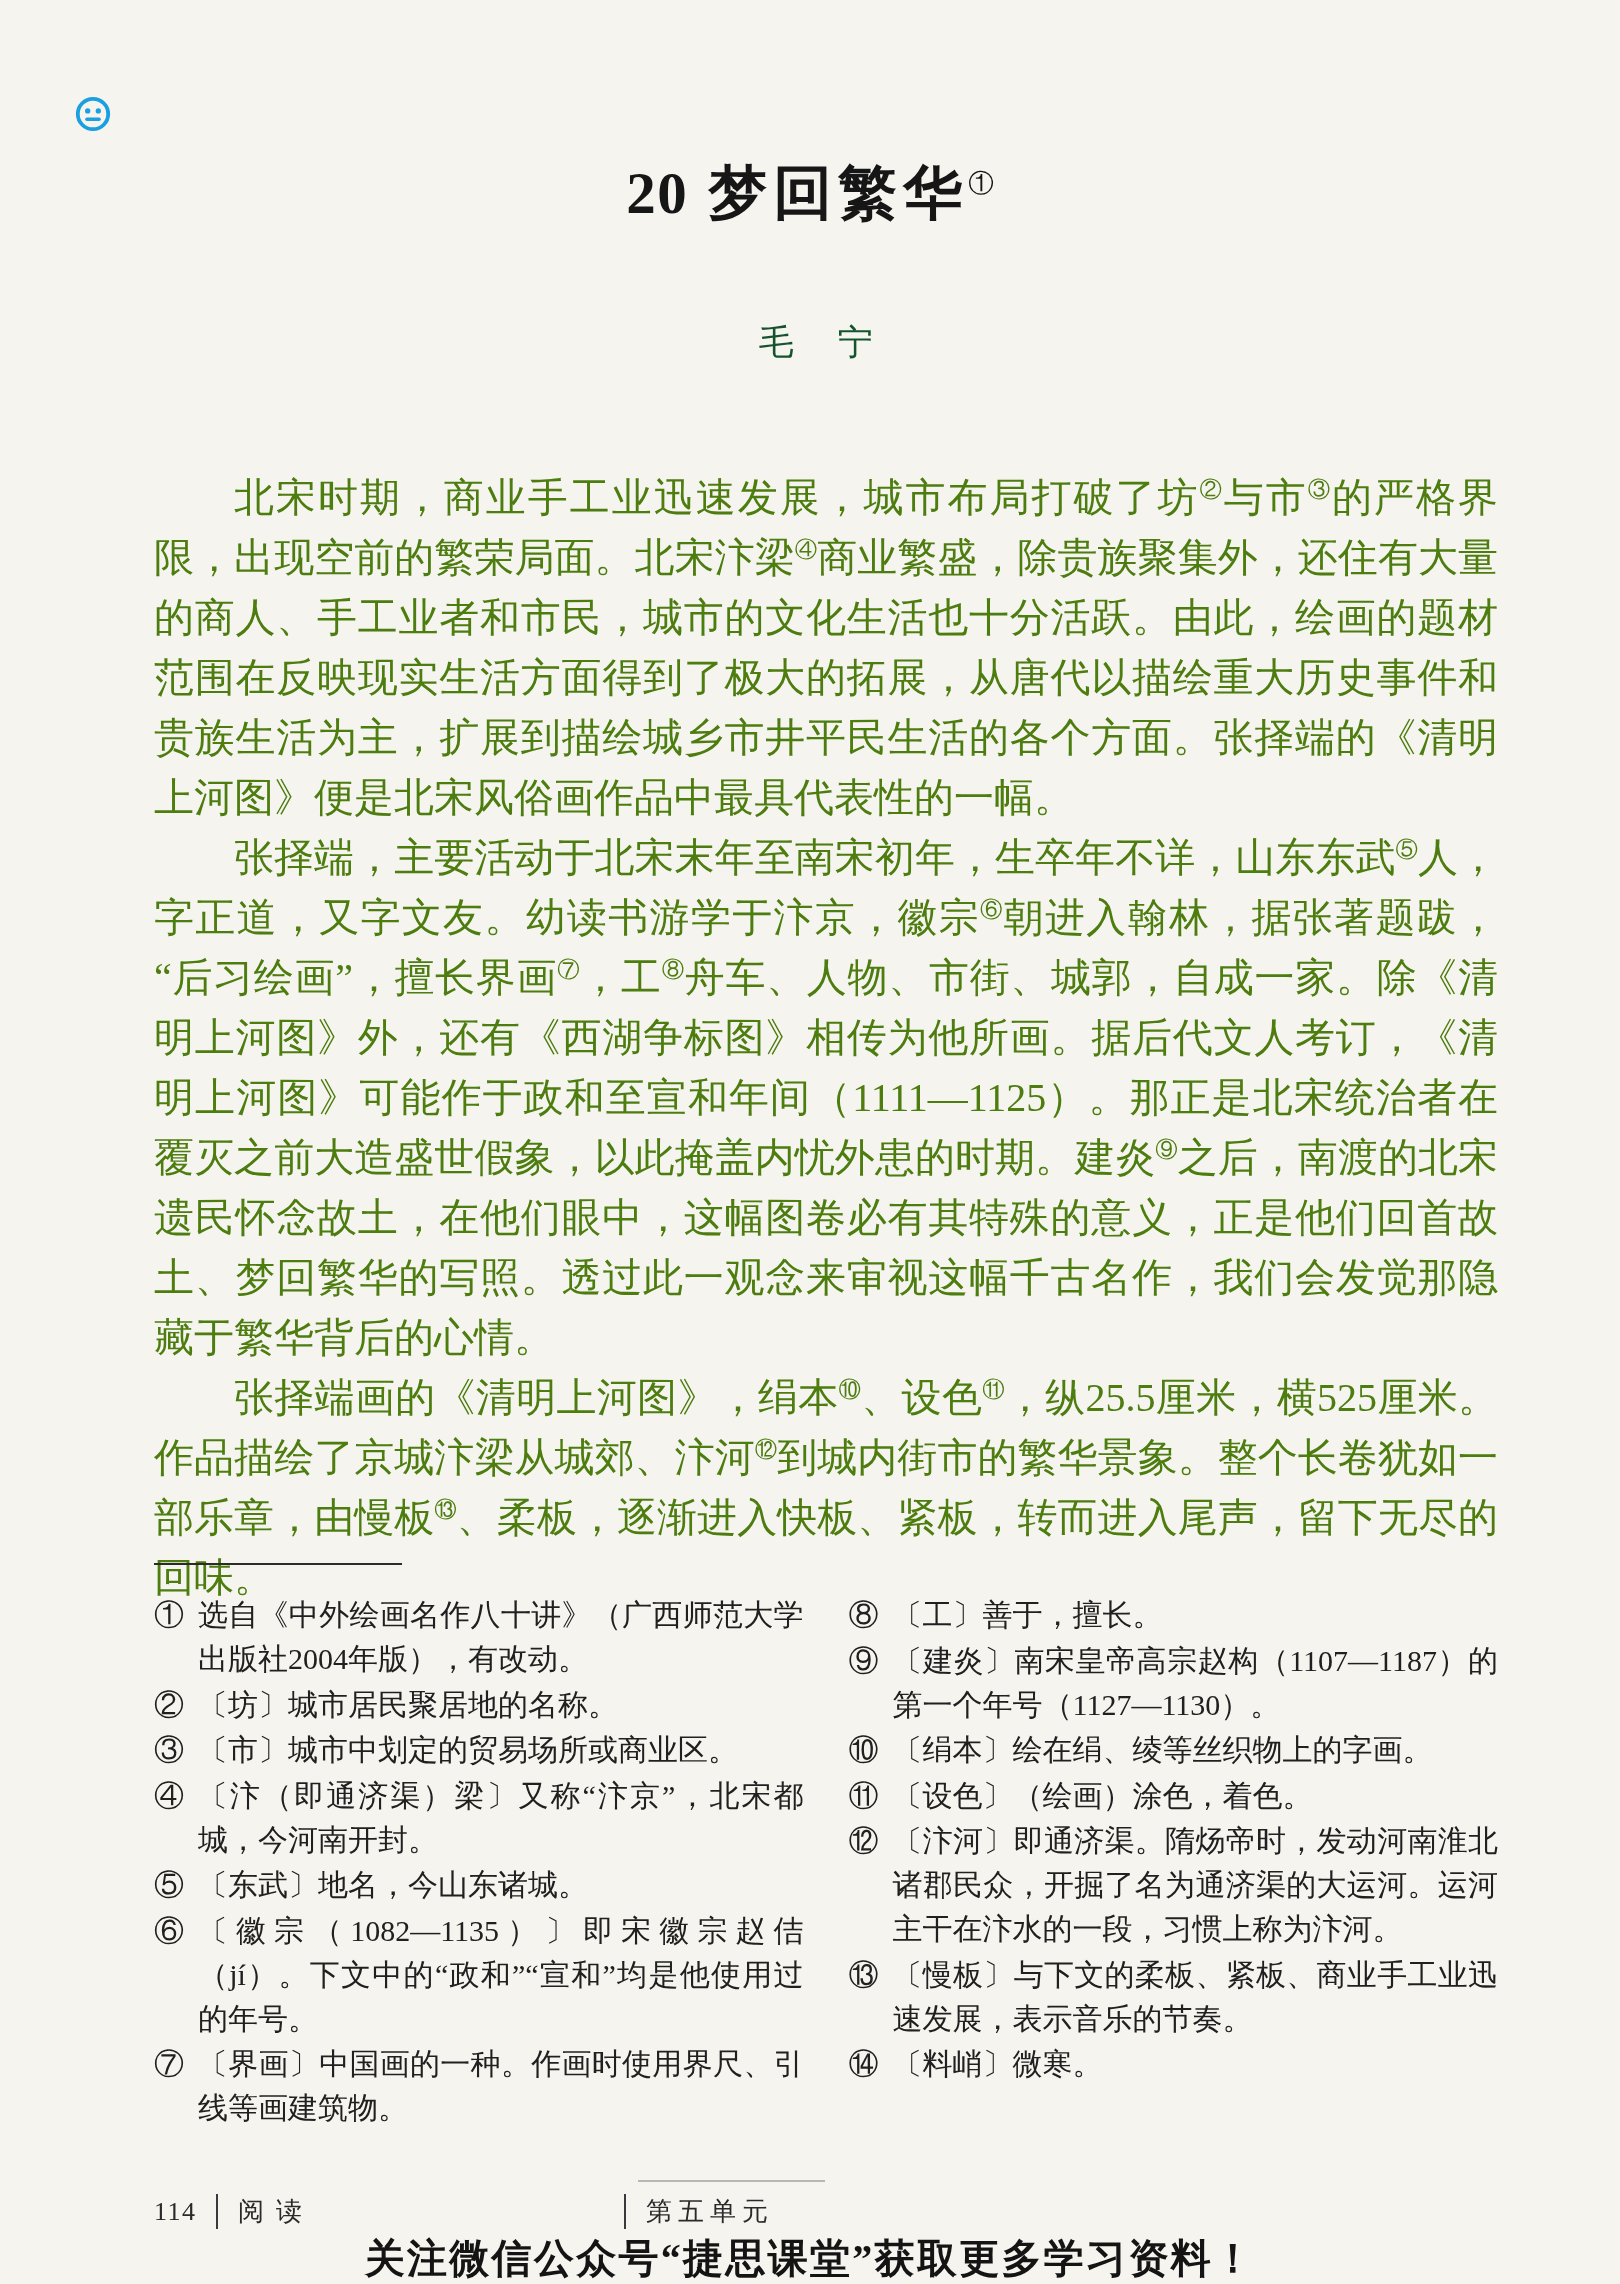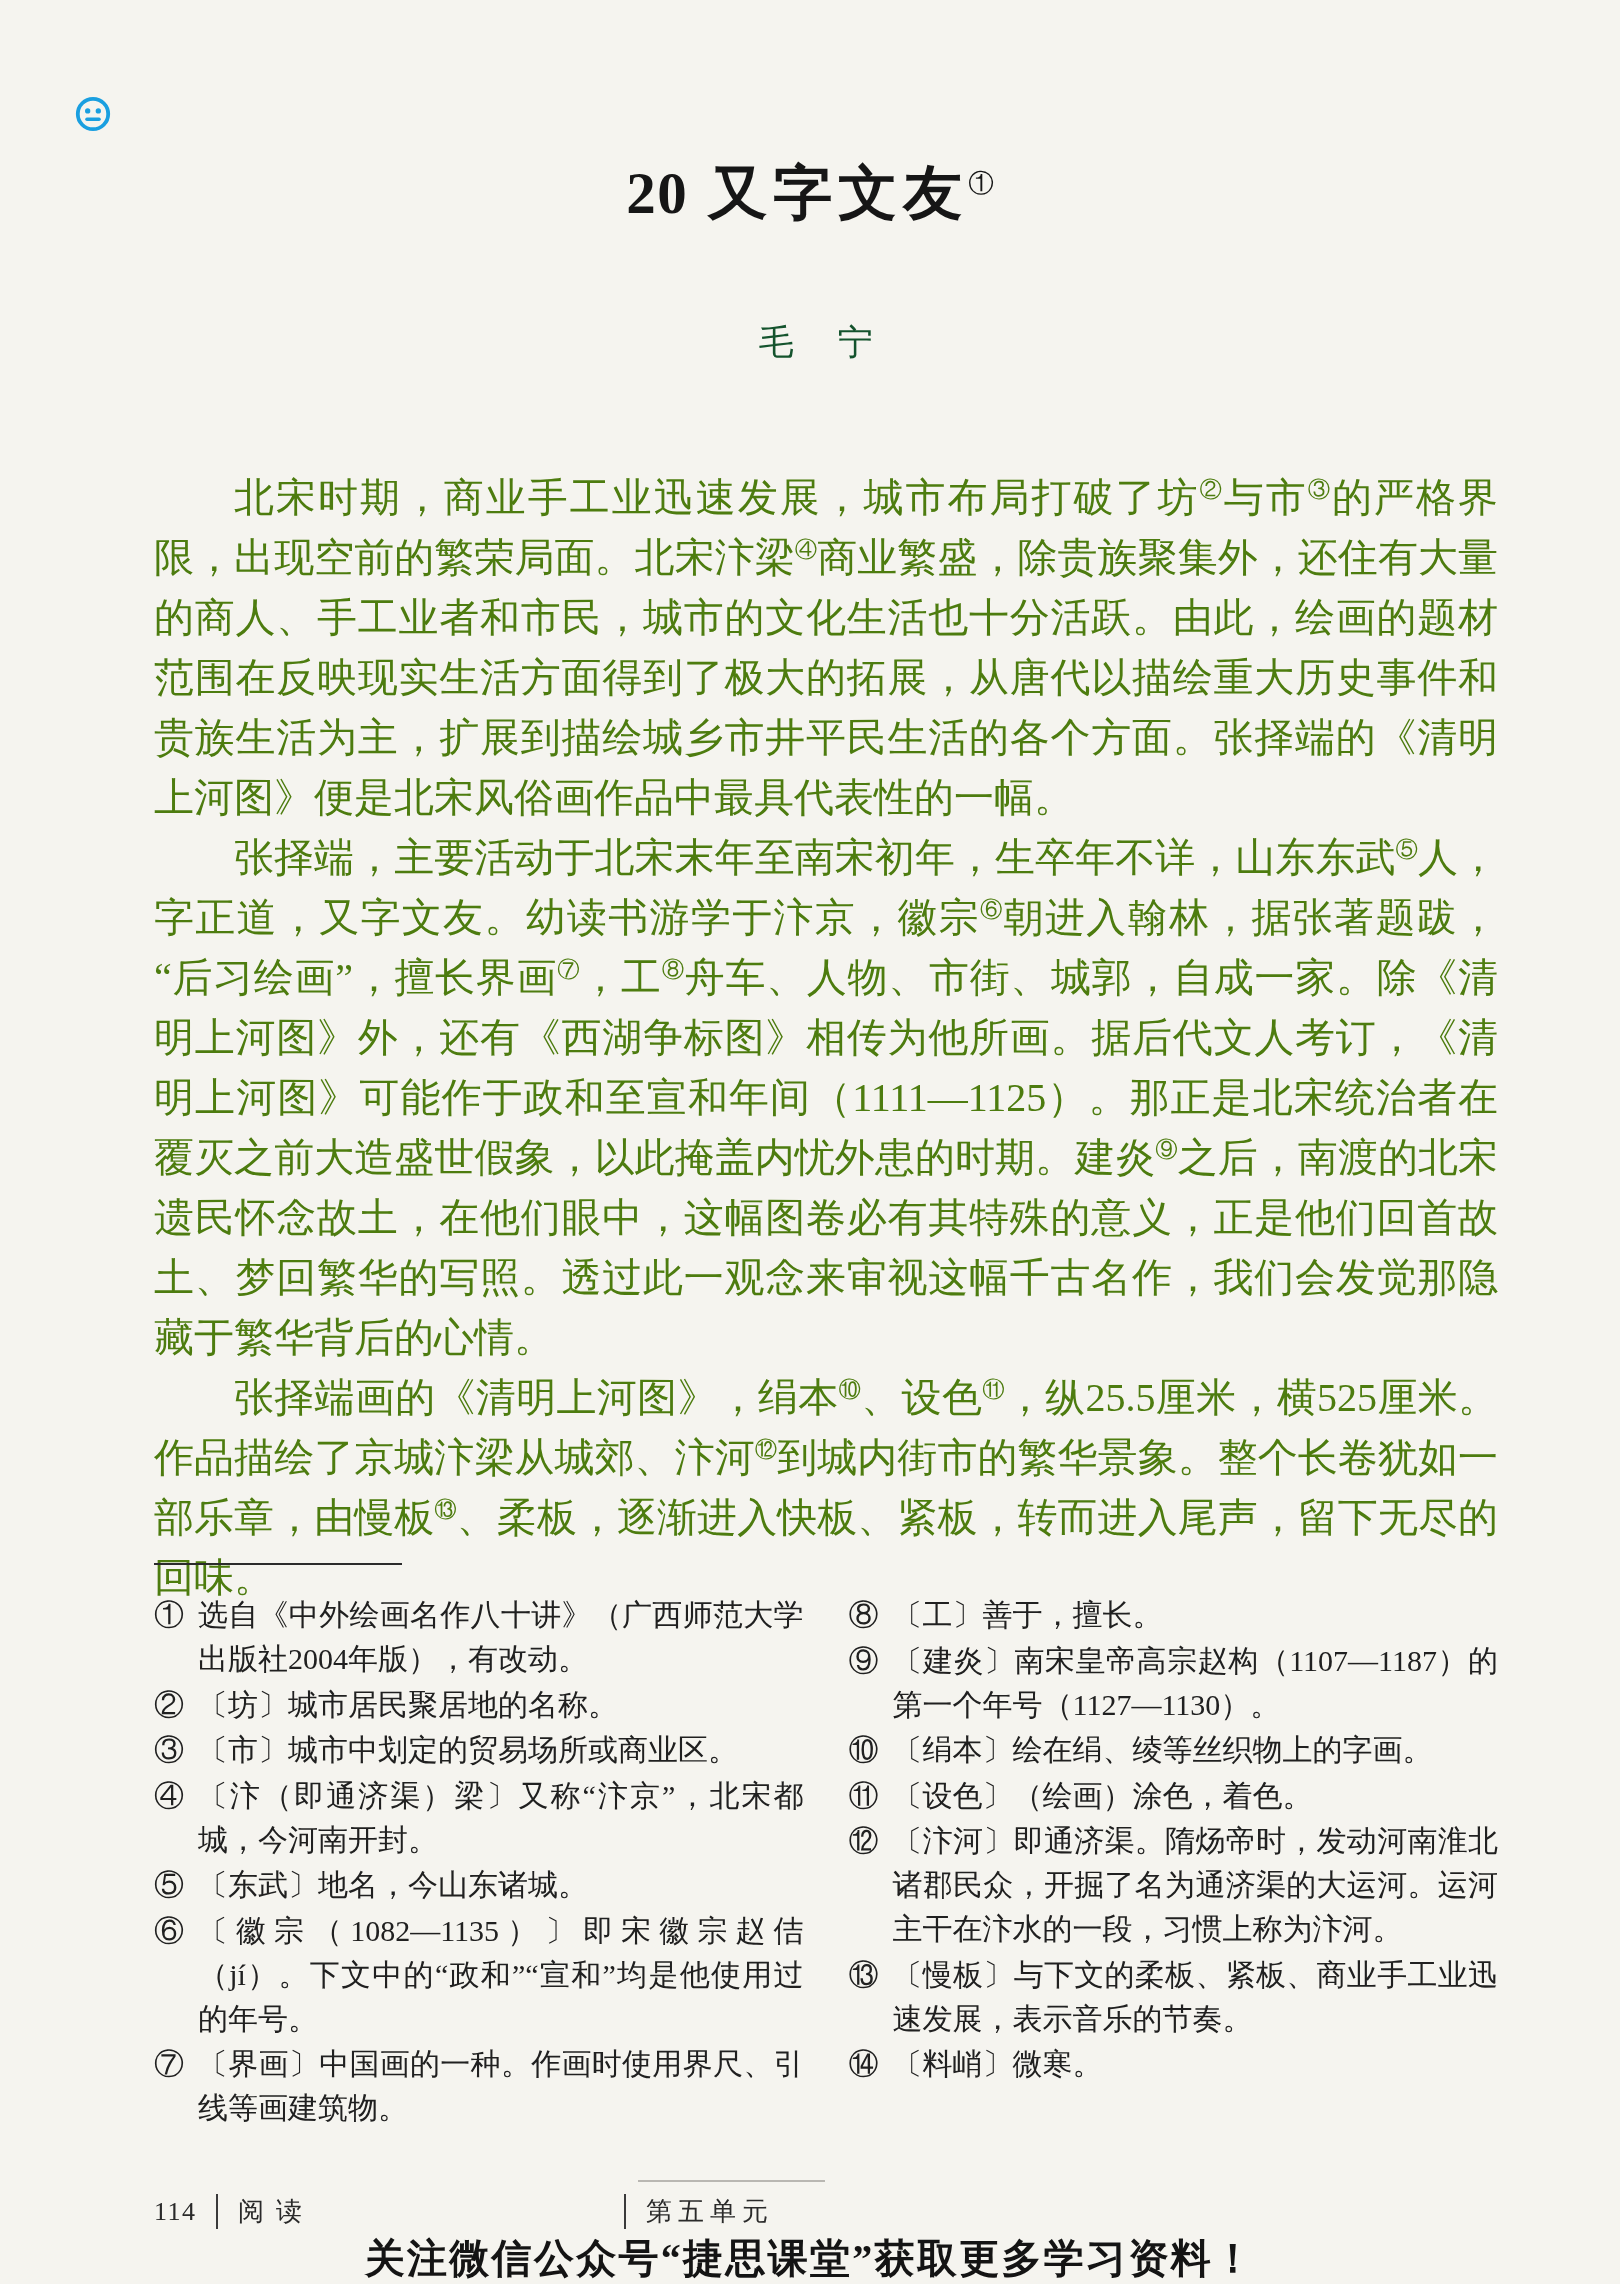--- a/index.html
+++ b/index.html
@@ -144,21 +144,21 @@
   <div class="corner-icon">
     <svg viewBox="0 0 50 50" width="38" height="38">
       <circle cx="25" cy="25" r="20" fill="none" stroke="#1a9fe0" stroke-width="5"></circle>
       <circle cx="18" cy="21" r="3.5" fill="#1a9fe0"></circle>
       <circle cx="32" cy="21" r="3.5" fill="#1a9fe0"></circle>
       <path d="M17 32 h16" stroke="#1a9fe0" stroke-width="4.5" stroke-linecap="round" fill="none"></path>
     </svg>
   </div>
 
   <div class="title-wrap">
-    <span class="lesson-no">20</span><span>又字文友</span><span class="title-sup">①</span>
+    <span class="lesson-no">20</span><span>梦回繁华</span><span class="title-sup">①</span>
   </div>
 
   <div class="author">毛　宁</div>
 
   <div class="body-text">
       <p><span>北宋时期，商业手工业迅速发展，城市布局打破了坊</span><span class="sup">②</span><span>与市</span><span class="sup">③</span><span>的严格界限，出现空前的繁荣局面。北宋汴梁</span><span class="sup">④</span><span>商业繁盛，除贵族聚集外，还住有大量的商人、手工业者和市民，城市的文化生活也十分活跃。由此，绘画的题材范围在反映现实生活方面得到了极大的拓展，从唐代以描绘重大历史事件和贵族生活为主，扩展到描绘城乡市井平民生活的各个方面。张择端的《清明上河图》便是北宋风俗画作品中最具代表性的一幅。</span></p>
       <p><span>张择端，主要活动于北宋末年至南宋初年，生卒年不详，山东东武</span><span class="sup">⑤</span><span>人，字正道，又字文友。幼读书游学于汴京，徽宗</span><span class="sup">⑥</span><span>朝进入翰林，据张著题跋，“后习绘画”，擅长界画</span><span class="sup">⑦</span><span>，工</span><span class="sup">⑧</span><span>舟车、人物、市街、城郭，自成一家。除《清明上河图》外，还有《西湖争标图》相传为他所画。据后代文人考订，《清明上河图》可能作于政和至宣和年间（1111—1125）。那正是北宋统治者在覆灭之前大造盛世假象，以此掩盖内忧外患的时期。建炎</span><span class="sup">⑨</span><span>之后，南渡的北宋遗民怀念故土，在他们眼中，这幅图卷必有其特殊的意义，正是他们回首故土、梦回繁华的写照。透过此一观念来审视这幅千古名作，我们会发觉那隐藏于繁华背后的心情。</span></p>
       <p><span>张择端画的《清明上河图》，绢本</span><span class="sup">⑩</span><span>、设色</span><span class="sup">⑪</span><span>，纵25.5厘米，横525厘米。作品描绘了京城汴梁从城郊、汴河</span><span class="sup">⑫</span><span>到城内街市的繁华景象。整个长卷犹如一部乐章，由慢板</span><span class="sup">⑬</span><span>、柔板，逐渐进入快板、紧板，转而进入尾声，留下无尽的回味。</span></p>
     </div>
 

